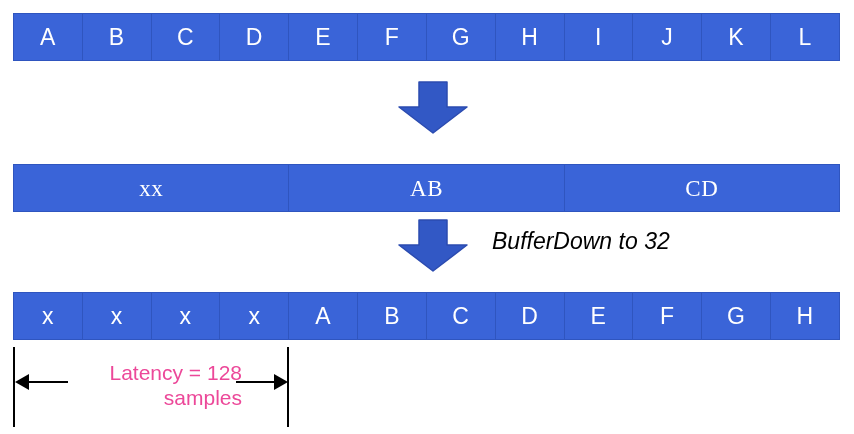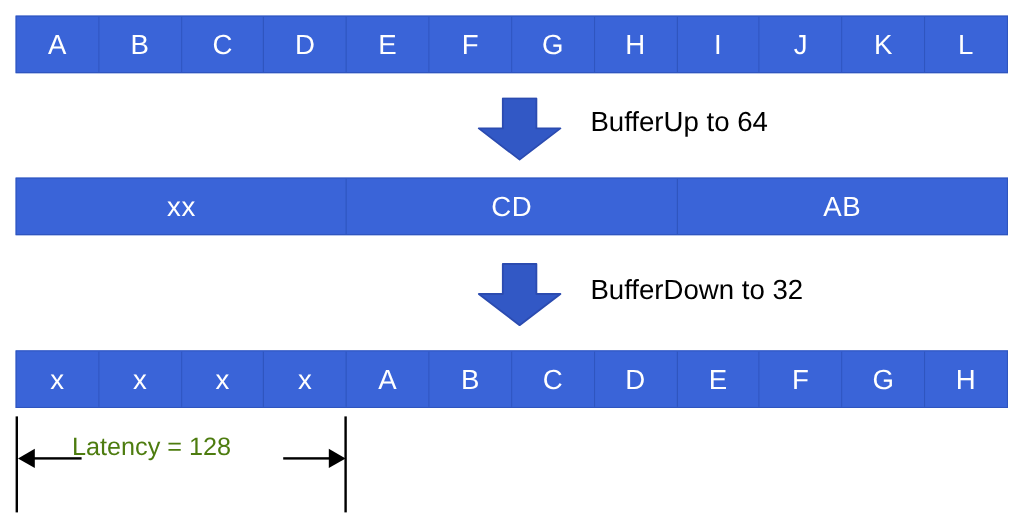--- a/index.html
+++ b/index.html
@@ -38,41 +38,41 @@
     font-size: 23px;
     line-height: 1;
     background: #3a64d8;
     border-right: 1px solid #2f55bf;
     box-sizing: border-box;
     letter-spacing: 0.5px;
   }
   .cell:last-child { border-right: none; }
 
   #row-input   { top: 13px; }
-  #row-up      { top: 148px; }
+  #row-up      { top: 164px; font-family: Liberation Serif, serif; }
   #row-down    { top: 292px; }
 
   
   .arrow-down {
     position: absolute;
     width: 72px;
     height: 54px;
   }
   #arrow-up-shape   { left: 397px; top: 81px; }
   #arrow-down-shape { left: 397px; top: 219px; }
 
   
   .arrow-label {
     position: absolute;
     color: #000000;
     font-size: 23px;
     white-space: nowrap;
   }
   #label-bufferup   { left: 492px; top: 88px; }
-  #label-bufferdown { left: 492px; top: 228px; }
+  #label-bufferdown { left: 492px; top: 228px; font-style: italic; }
 
   
   .vline {
     position: absolute;
     width: 2px;
     background: #000000;
     top: 347px;
     height: 80px;
   }
   #vline-left  { left: 13px; }
@@ -102,22 +102,22 @@
   #arrowhead-right {
     left: 274px;
     border-left: 14px solid #000000;
   }
 
   #latency-label {
     position: absolute;
     left: 60px;
     top: 360px;
     width: 182px;
-    text-align: left;
-    color: #4d7c0f;
+    text-align: right;
+    color: #ec4899;
     font-size: 21px;
     line-height: 25px;
   }
   .latency-line2 { display: block; }
 </style>
 </head>
 <body>
 
 <div id="canvas">
 
@@ -132,26 +132,25 @@
     <div class="cell">H</div>
     <div class="cell">I</div>
     <div class="cell">J</div>
     <div class="cell">K</div>
     <div class="cell">L</div>
   </div>
 
   <svg class="arrow-down" id="arrow-up-shape" viewBox="0 0 72 54">
     <polygon points="22,1 50,1 50,26 70,26 36,52 2,26 22,26" fill="#3258c5" stroke="#2b4bb0" stroke-width="1.5" stroke-linejoin="round"></polygon>
   </svg>
-  <div class="arrow-label" id="label-bufferup">BufferUp to 64</div>
 
   <div class="row" id="row-up">
     <div class="cell">xx</div>
+    <div class="cell">AB</div>
     <div class="cell">CD</div>
-    <div class="cell">AB</div>
   </div>
 
   <svg class="arrow-down" id="arrow-down-shape" viewBox="0 0 72 54">
     <polygon points="22,1 50,1 50,26 70,26 36,52 2,26 22,26" fill="#3258c5" stroke="#2b4bb0" stroke-width="1.5" stroke-linejoin="round"></polygon>
   </svg>
   <div class="arrow-label" id="label-bufferdown">BufferDown to 32</div>
 
   <div class="row" id="row-down">
     <div class="cell">x</div>
     <div class="cell">x</div>
@@ -169,15 +168,16 @@
 
   <div class="vline" id="vline-left"></div>
   <div class="vline" id="vline-right"></div>
   <div class="arrowhead" id="arrowhead-left"></div>
   <div class="hseg" id="hseg-left"></div>
   <div class="hseg" id="hseg-right"></div>
   <div class="arrowhead" id="arrowhead-right"></div>
 
   <div id="latency-label">
     <span>Latency = 128</span>
+    <span class="latency-line2">samples</span>
   </div>
 
 </div>
 
 </body></html>

